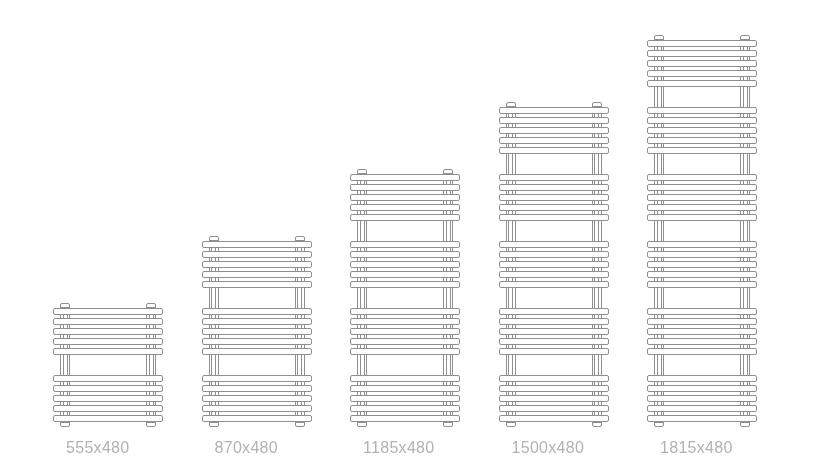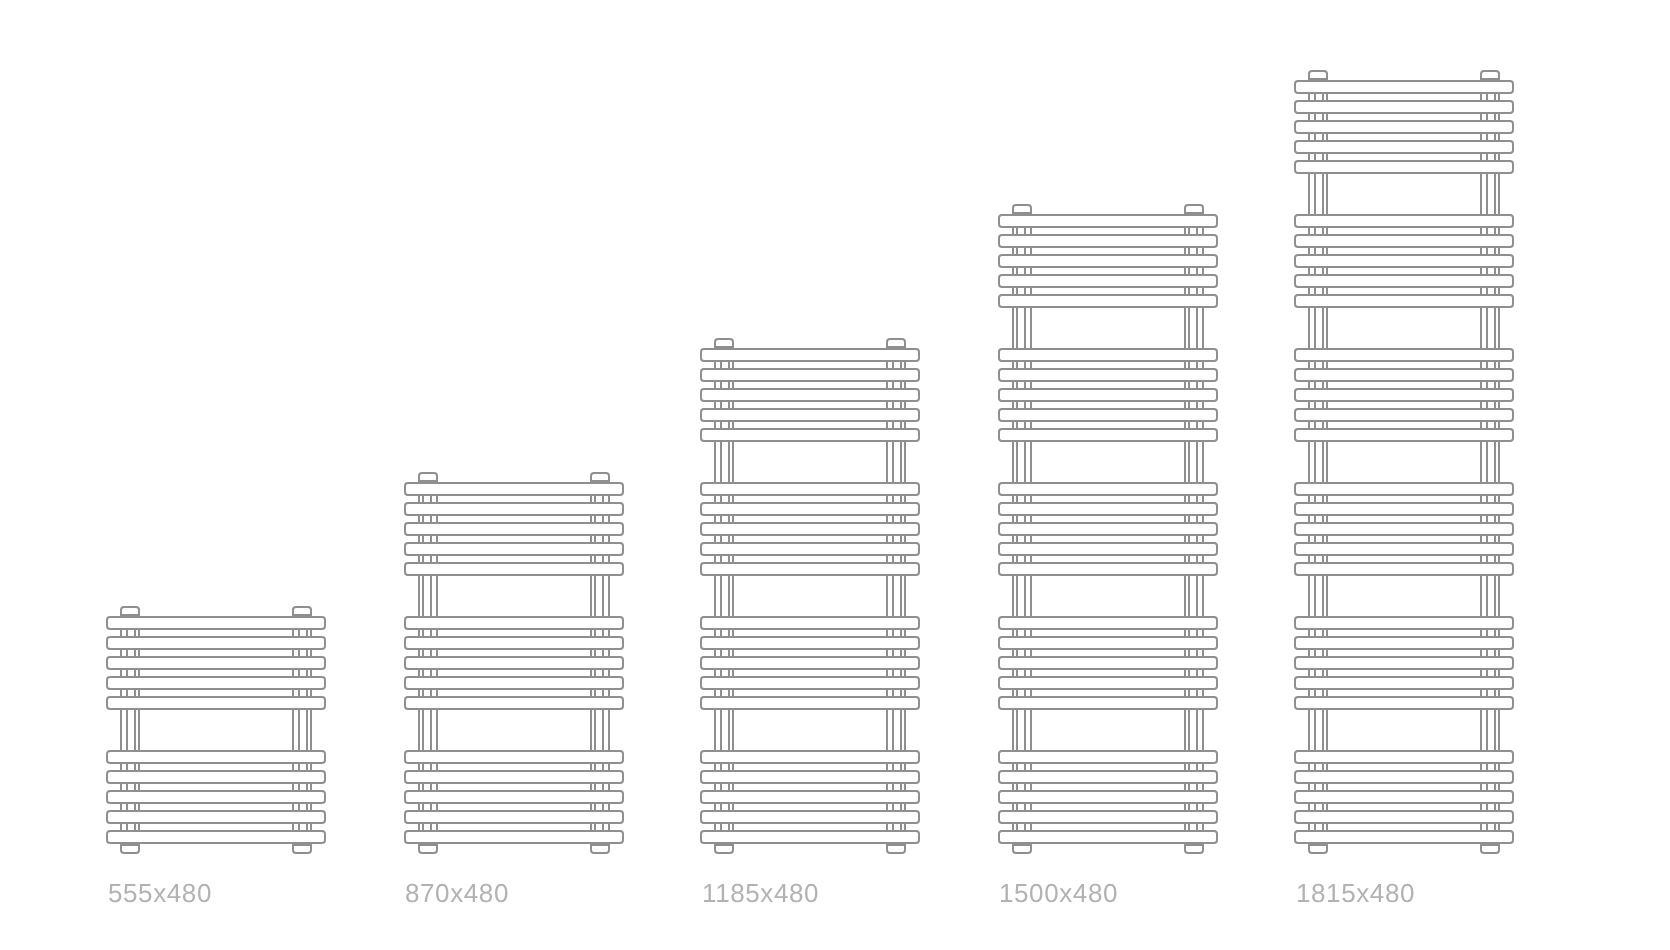--- a/index.html
+++ b/index.html
@@ -61,22 +61,22 @@
   .bar-group { display: flex; flex-direction: column; gap: 3px; }
   .bar {
     height: 7px; width: 100%;
     background: var(--fill);
     border: 1px solid var(--line);
     border-radius: 2px;
   }
   .size-label {
     position: absolute;
     top: calc(100% + 12px);
-    left: 1px;
-    font-size: 13px;
+    left: 13px;
+    font-size: 16px;
     letter-spacing: 0.3px;
     color: var(--label);
     white-space: nowrap;
   }
 </style>
 </head>
 <body>
 
 <div class="stage">
     <div class="rad-wrap" style="left: 53px;">

